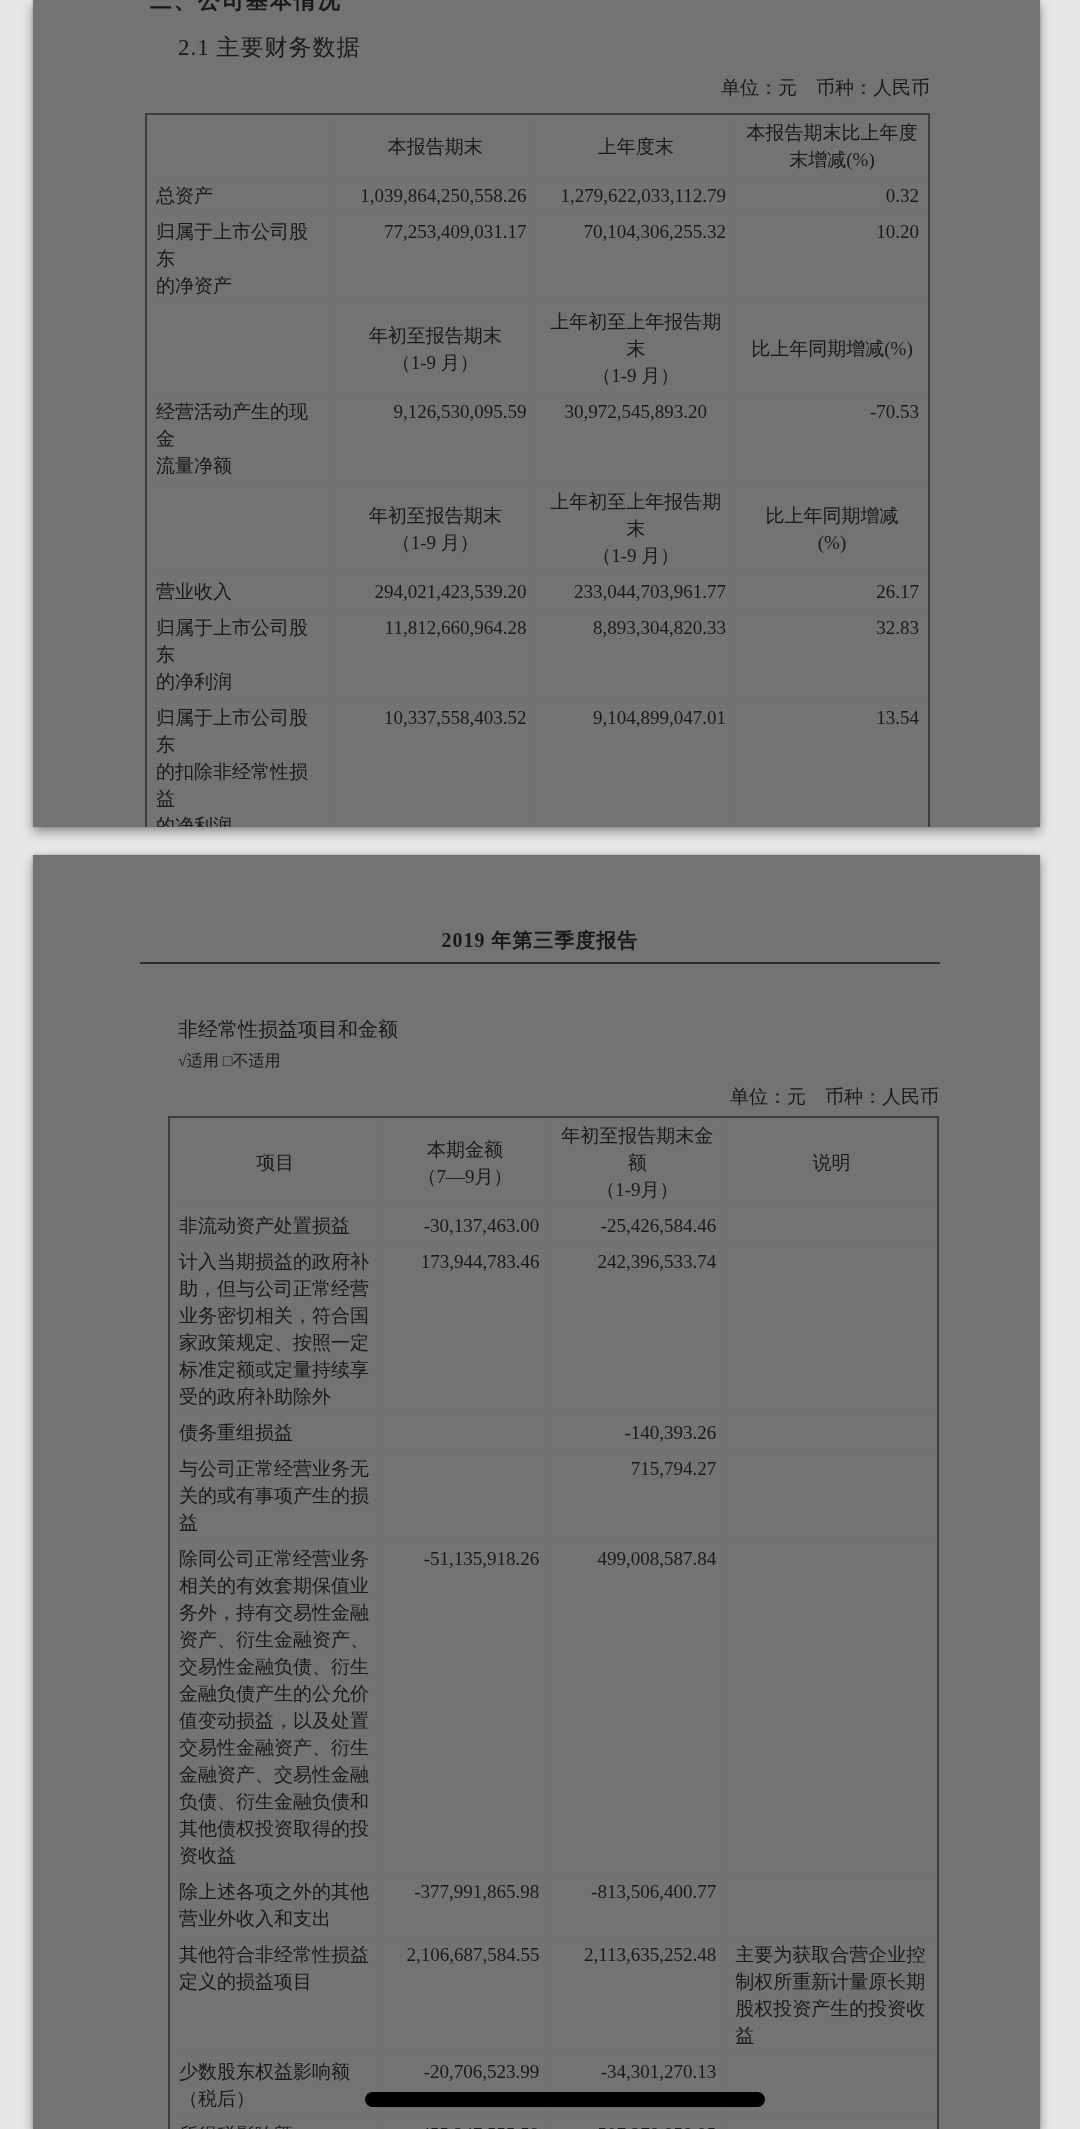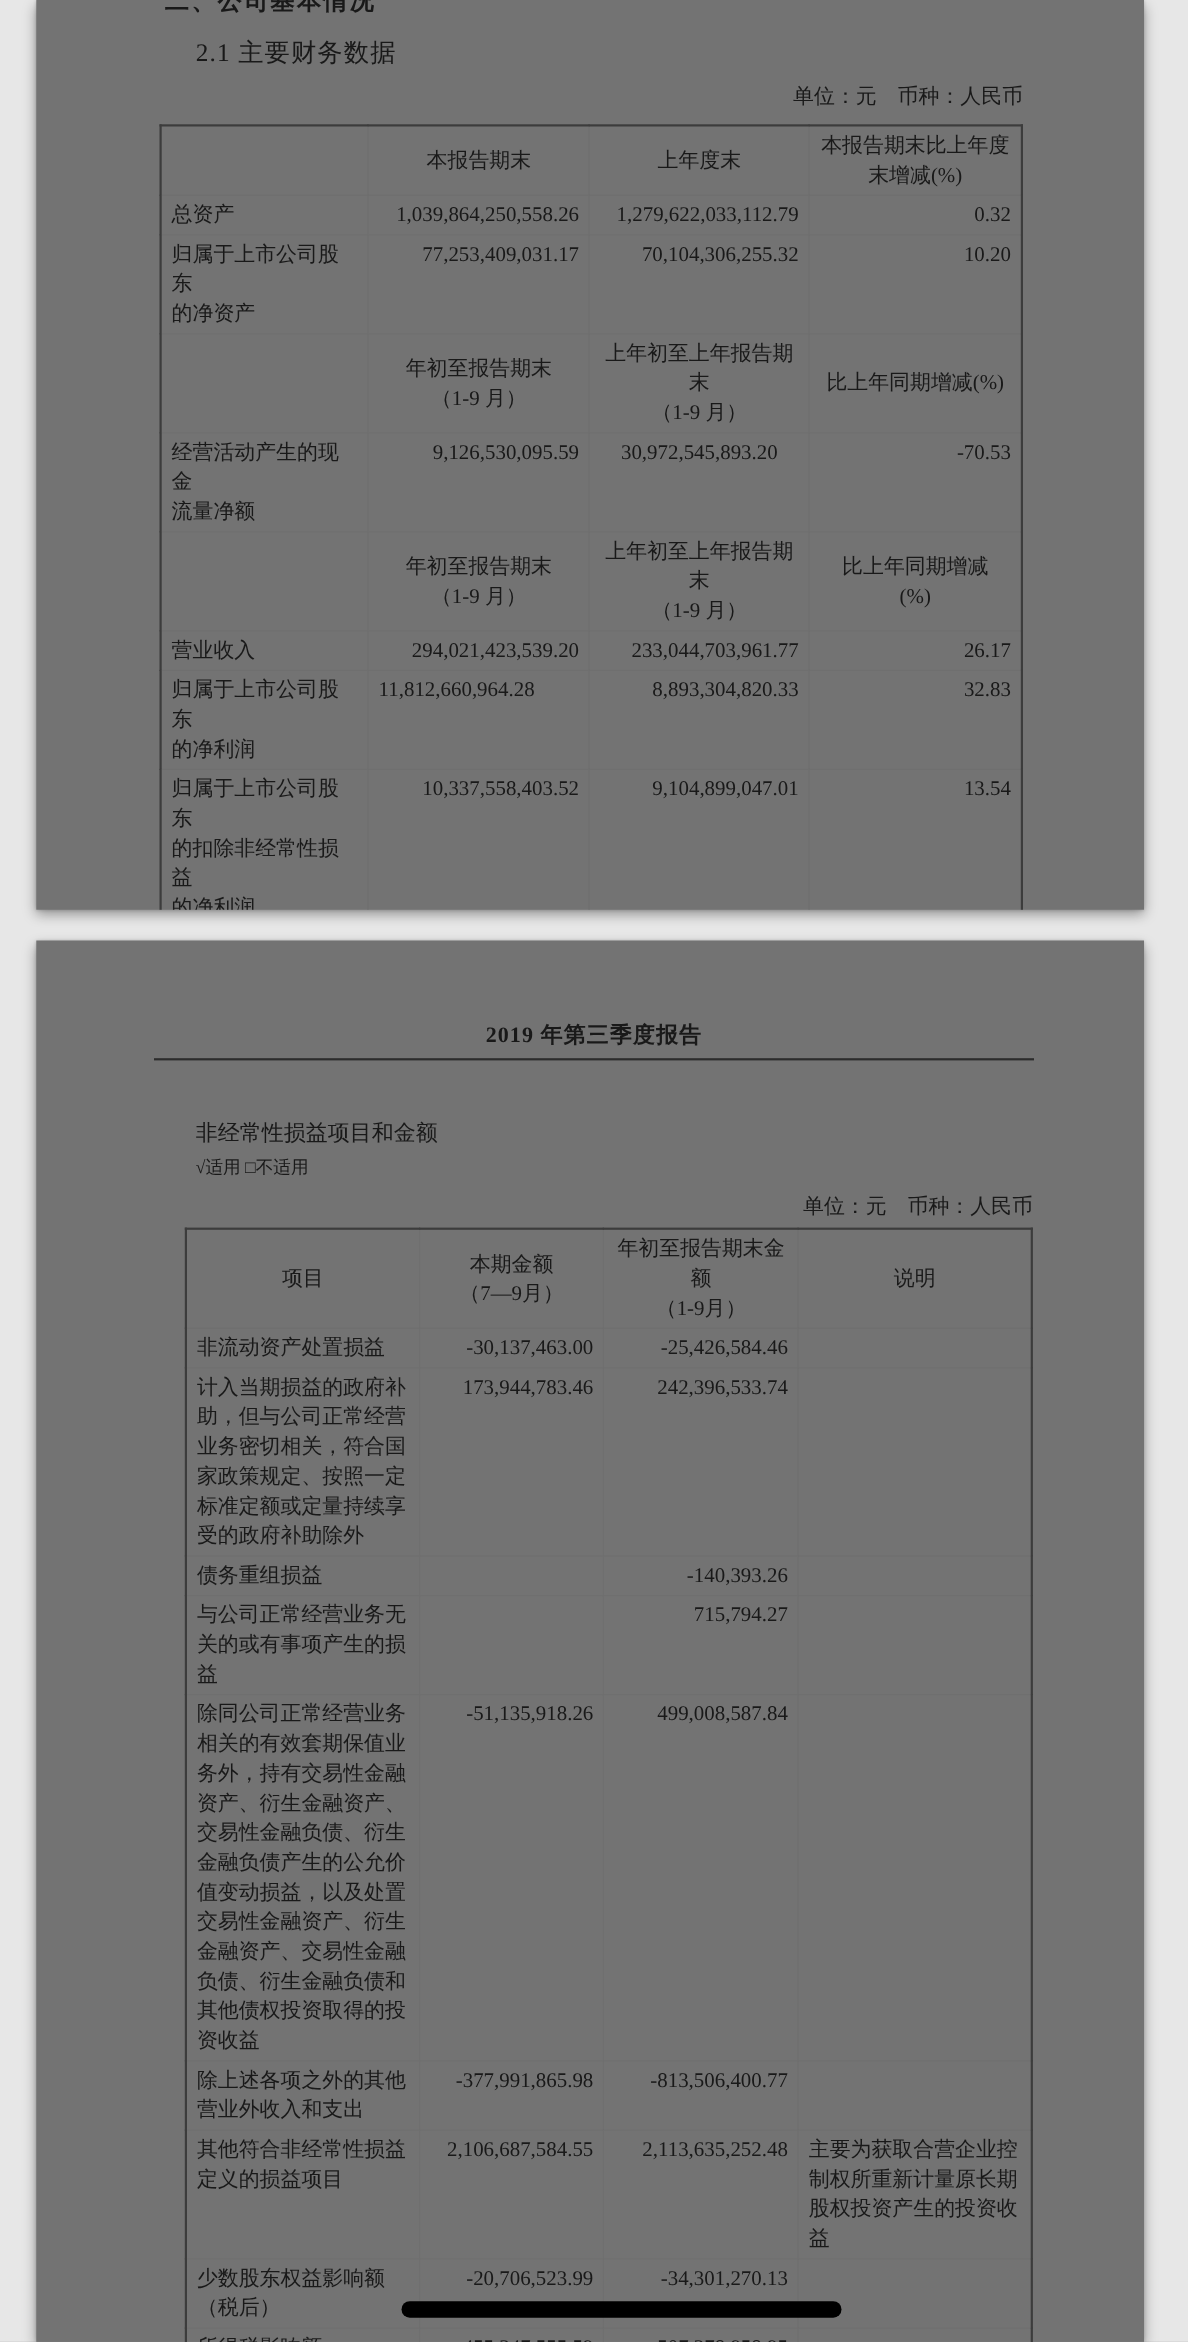--- a/index.html
+++ b/index.html
@@ -133,21 +133,21 @@
           </tr>
           <tr>
             <td style="text-align: left;">营业收入</td>
             <td style="text-align: right;">294,021,423,539.20</td>
             <td style="text-align: right;">233,044,703,961.77</td>
             <td style="text-align: right;">26.17</td>
           </tr>
           <tr>
             <td style="text-align: left;">归属于上市公司股东
 的净利润</td>
-            <td style="text-align: left;">11,812,660,964.28</td>
+            <td style="text-align: right;">11,812,660,964.28</td>
             <td style="text-align: right;">8,893,304,820.33</td>
             <td style="text-align: right;">32.83</td>
           </tr>
           <tr class="tall">
             <td style="text-align: left;">归属于上市公司股东
 的扣除非经常性损益
 的净利润</td>
             <td style="text-align: right;">10,337,558,403.52</td>
             <td style="text-align: right;">9,104,899,047.01</td>
             <td style="text-align: right;">13.54</td>

